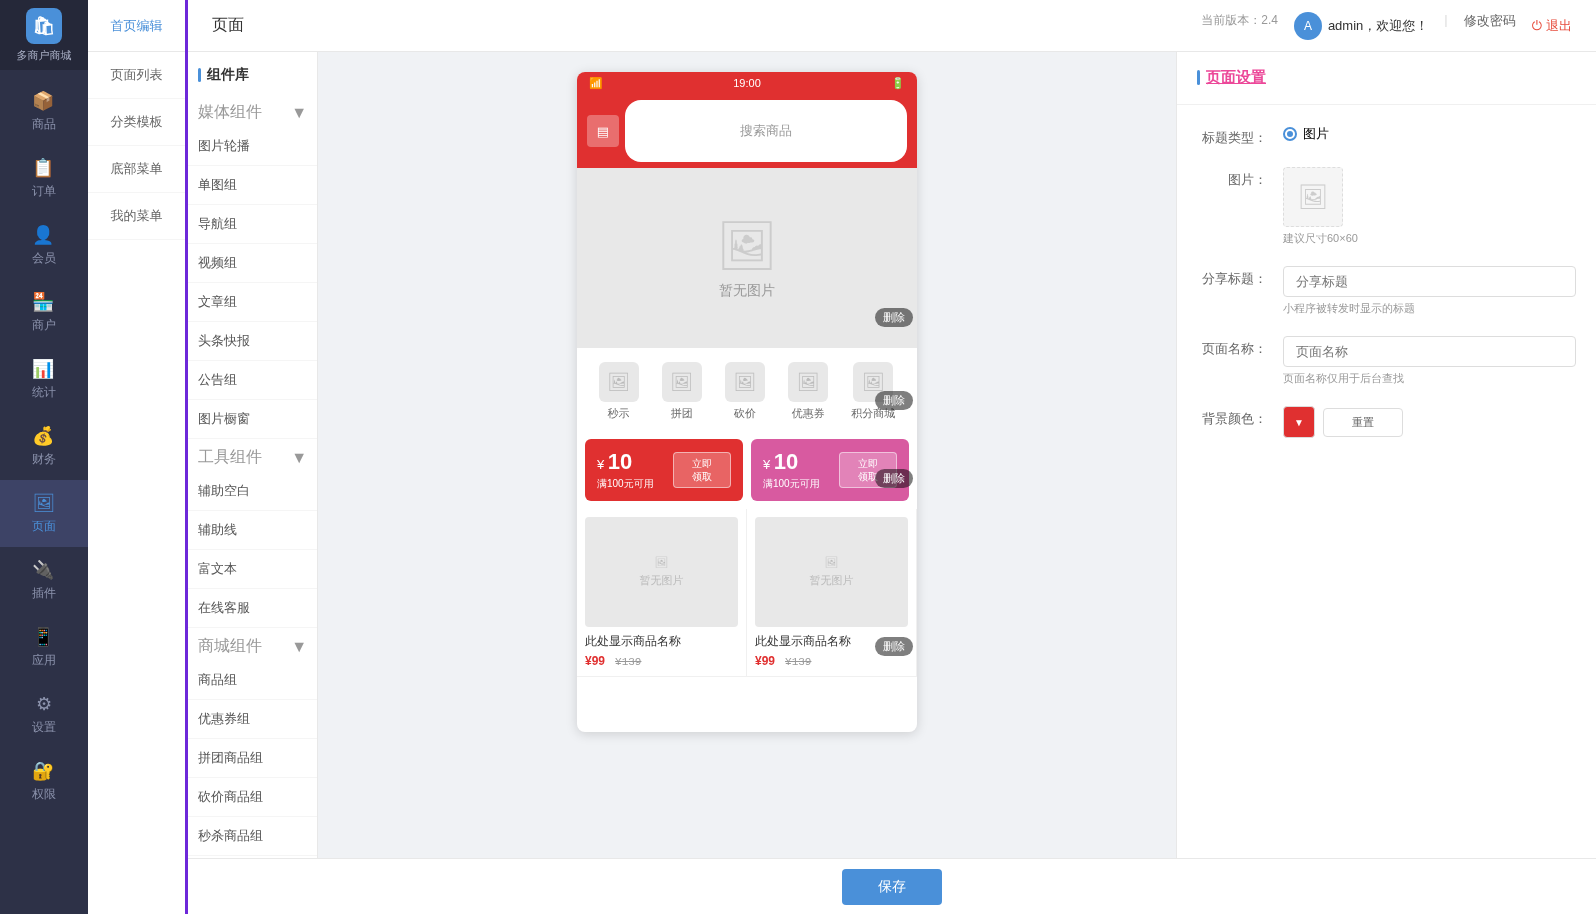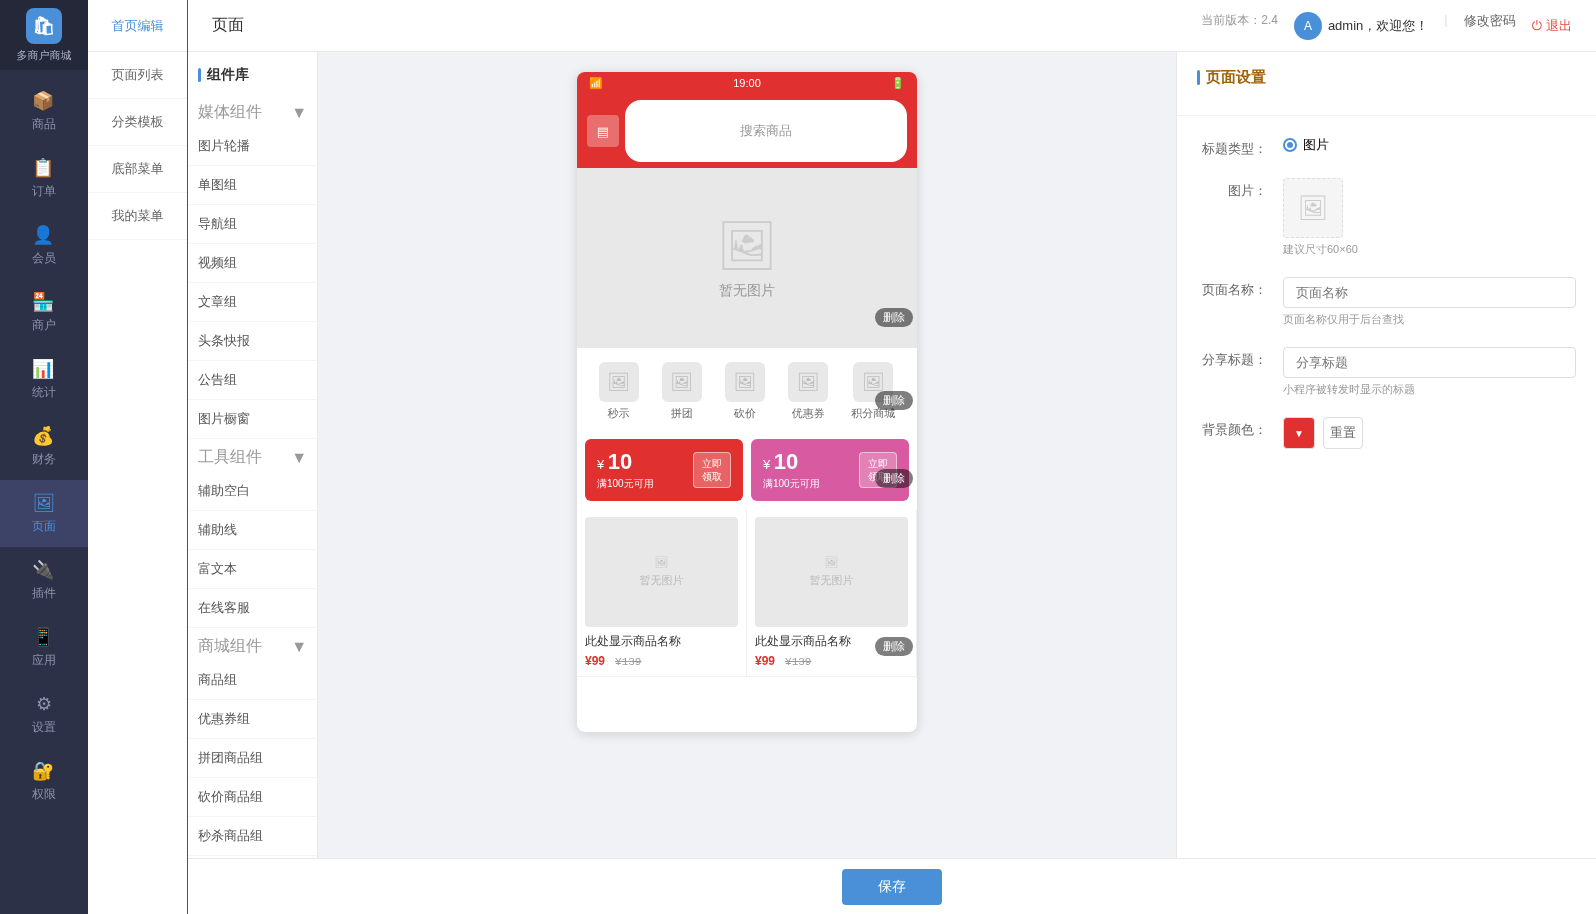--- a/index.html
+++ b/index.html
@@ -79,21 +79,21 @@
       display: flex;
       align-items: center;
       justify-content: center;
       font-size: 18px;
     }
 
     
     .second-nav {
       width: 100px;
       background: #fff;
-      border-right: 1px solid #6d28d9;
+      border-right: 3px solid #6d28d9;
       display: flex;
       flex-direction: column;
       padding-top: 0;
       flex-shrink: 0;
       height: 914px;
     }
     .second-nav-header {
       height: 52px;
       display: flex;
       align-items: center;
@@ -368,21 +368,21 @@
     }
     .coupon-desc {
       font-size: 10px;
       margin-top: 2px;
     }
     .coupon-btn {
       background: rgba(255,255,255,0.25);
       border: 1px solid rgba(255,255,255,0.5);
       color: white;
       font-size: 10px;
-      padding: 4px 8px;
+      padding: 4px 18px;
       border-radius: 4px;
       text-align: center;
       line-height: 1.3;
     }
     .phone-goods-grid {
       display: grid;
       grid-template-columns: 1fr 1fr;
       gap: 0;
       background: #fff;
     }
@@ -427,28 +427,29 @@
     
     .settings-panel {
       width: 420px;
       background: #fff;
       border-left: 1px solid #e8e8e8;
       overflow-y: auto;
       flex-shrink: 0;
       padding: 0;
     }
     .settings-header {
-      padding: 16px 20px 28px;
+      padding: 16px 20px 17px;
       font-size: 15px;
       font-weight: 600;
-      color: #a16207;
+      color: #ec4899;
       display: flex;
       align-items: center;
       gap: 6px;
       border-bottom: 1px solid #f0f0f0;
+      text-decoration: underline;
     }
     .settings-header::before {
       content: '';
       display: inline-block;
       width: 3px;
       height: 15px;
       background: #4a90d9;
       border-radius: 2px;
     }
     .settings-body {
@@ -536,26 +537,26 @@
       cursor: pointer;
       display: flex;
       align-items: center;
       justify-content: center;
     }
     .color-swatch .arrow {
       color: white;
       font-size: 10px;
     }
     .reset-btn {
-      padding: 6px 6px;
+      padding: 6px 28px;
       border: 1px solid #ddd;
       border-radius: 4px;
       background: #fff;
       color: #666;
-      font-size: 13px;
+      font-size: 11px;
       cursor: pointer;
     }
 
     
     .bottom-bar {
       height: 56px;
       background: #fff;
       border-top: 1px solid #e8e8e8;
       display: flex;
       align-items: center;
@@ -817,32 +818,32 @@
           <div class="settings-label">图片：</div>
           <div class="settings-content">
             <div class="img-upload-box">
               <span>🖼</span>
             </div>
             <div class="settings-hint">建议尺寸60×60</div>
           </div>
         </div>
 
         <div class="settings-row">
+          <div class="settings-label">分享标题：</div>
+          <div class="settings-content">
+            <input class="settings-input" type="text" placeholder="分享标题" style="">
+            <div class="settings-hint">小程序被转发时显示的标题</div>
+          </div>
+        </div>
+
+        <div class="settings-row">
           <div class="settings-label">页面名称：</div>
           <div class="settings-content">
             <input class="settings-input" type="text" placeholder="页面名称" style="">
             <div class="settings-hint">页面名称仅用于后台查找</div>
-          </div>
-        </div>
-
-        <div class="settings-row">
-          <div class="settings-label">分享标题：</div>
-          <div class="settings-content">
-            <input class="settings-input" type="text" placeholder="分享标题" style="">
-            <div class="settings-hint">小程序被转发时显示的标题</div>
           </div>
         </div>
 
         <div class="settings-row">
           <div class="settings-label">背景颜色：</div>
           <div class="settings-content">
             <div class="color-picker-row">
               <div class="color-swatch">
                 <span class="arrow">▼</span>
               </div>

